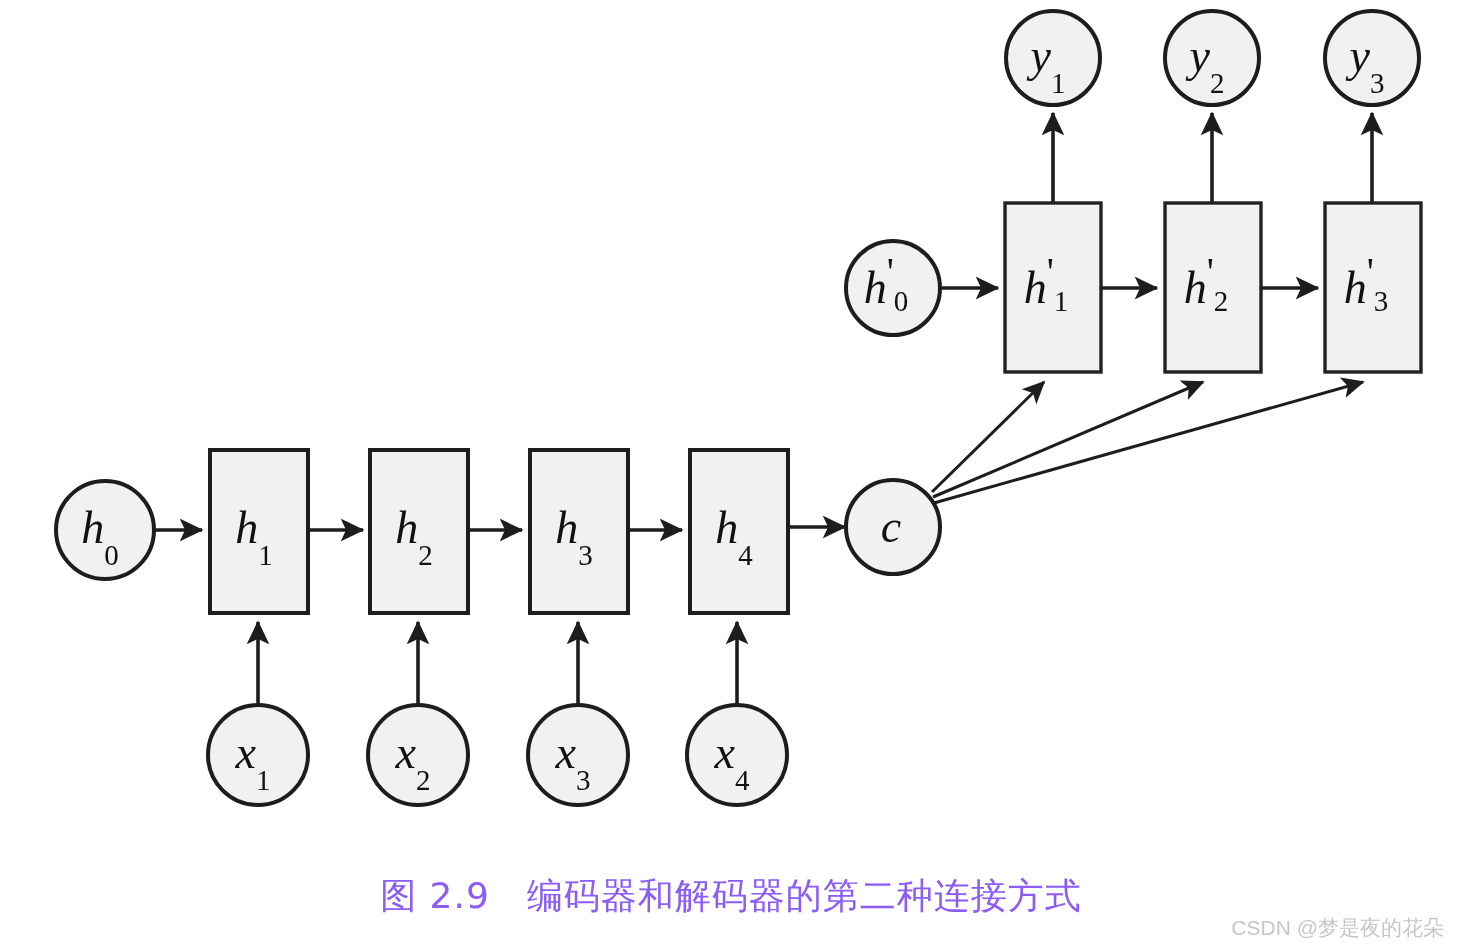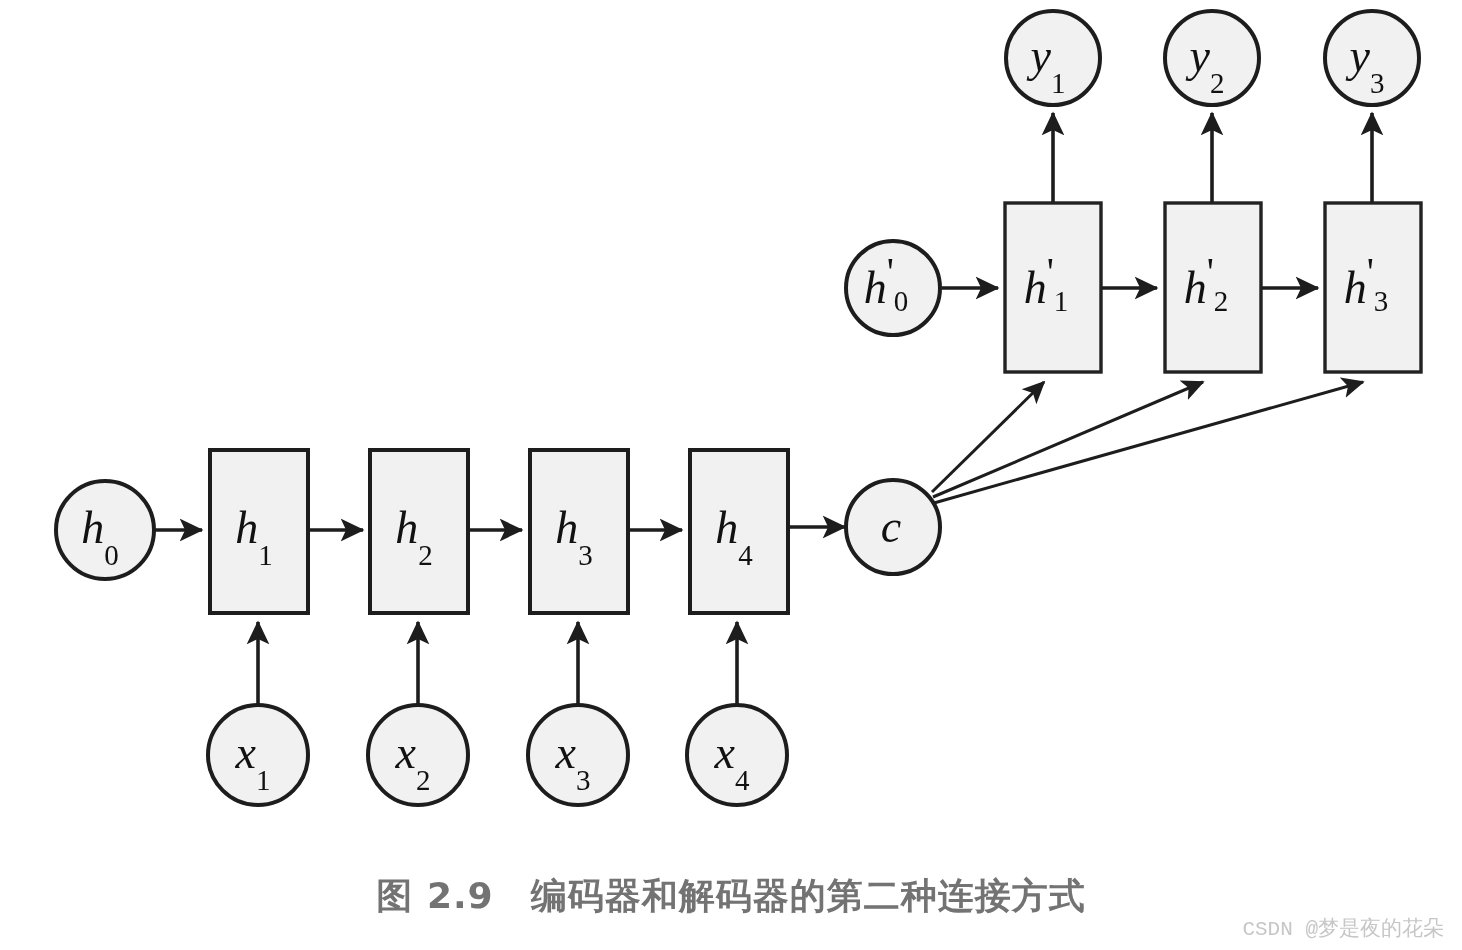--- a/index.html
+++ b/index.html
@@ -60,31 +60,31 @@
     font-size: 40px;
     font-style: normal;
   }
   .caption {
     position: absolute;
     left: 0;
     right: 0;
     top: 872px;
     text-align: center;
     font-family: "DejaVu Sans", "Liberation Sans", sans-serif;
-    font-weight: bold;
+    font-weight: normal;
     font-size: 36px;
-    color: #737373;
+    color: #8b5cf6;
     letter-spacing: 1px;
     white-space: pre;
   }
   .watermark {
     position: absolute;
     right: 18px;
     bottom: 8px;
-    font-family: Liberation Mono, monospace;
+    font-family: Liberation Sans, sans-serif;
     font-size: 21px;
     color: #c6c6c6;
     white-space: pre;
   }
 </style>
 </head>
 <body>
 
 <div id="page">
 

